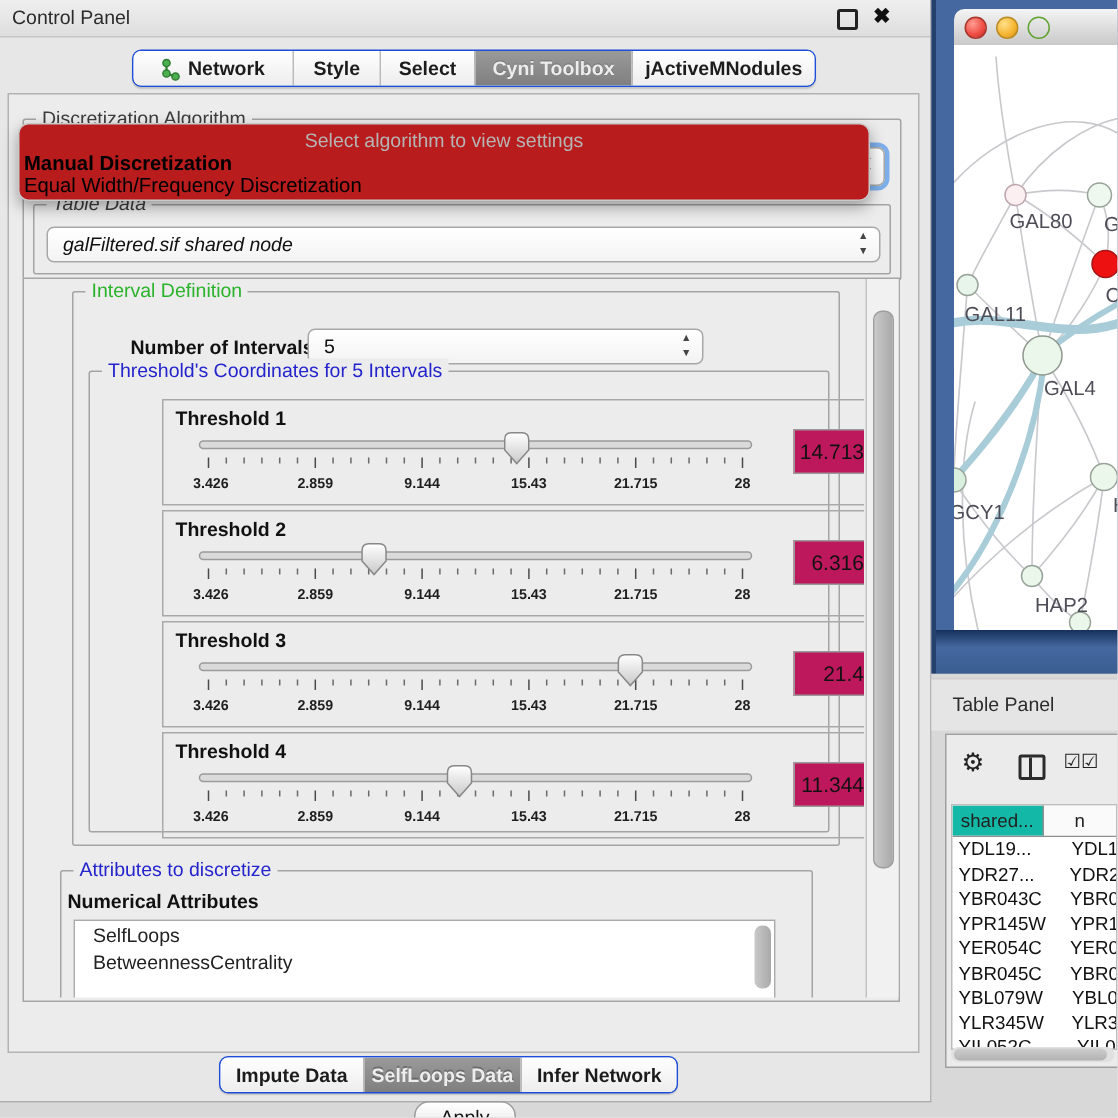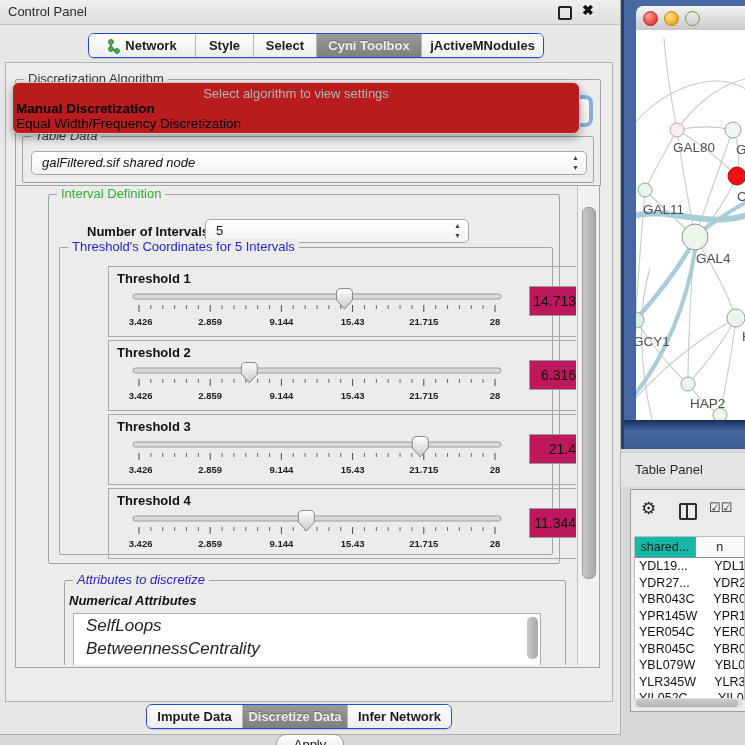--- a/index.html
+++ b/index.html
@@ -38,21 +38,21 @@
   #scrollclip{left:0;top:0;width:560px;height:479px;overflow:hidden;}
   #vscroll{right:0;top:0;width:21px;height:479px;background:#f1f1f1;border-left:1px solid #c2c2c2;}
   .vthumb{position:absolute;left:4px;top:21px;width:12px;height:370px;border-radius:6px;background:linear-gradient(90deg,#c9c9c9,#a9a9a9);border:1px solid #9d9d9d;}
   
   .tpanel{position:absolute;left:48px;width:479px;height:69px;border:1px solid #a9a9a9;}
   .tlabel{position:absolute;left:8px;top:4px;font-size:13px;font-weight:bold;color:#111;}
   .tvalue{position:absolute;right:6px;top:19px;width:46px;height:28px;background:#be185d;border:1px solid #999;font-size:14px;color:#111;text-align:right;line-height:28px;padding-right:5px;}
   .tslider{position:absolute;left:20px;top:18px;}
   
   #attr-list{position:absolute;left:8px;top:32px;width:466px;height:78px;background:#fff;border:1px solid #ababab;}
-  .attr-item{font-size:17px;color:#222;padding:1.5px 0 1.5px 12px;white-space:nowrap;}
+  .attr-item{font-size:13px;color:#222;padding:1.5px 0 1.5px 12px;white-space:nowrap;}
   .list-vscroll{position:absolute;right:2px;top:3px;width:11px;height:42px;border-radius:5px;background:linear-gradient(90deg,#c9c9c9,#a9a9a9);}
   
   #apply-btn{left:270px;top:671px;width:66px;height:21px;background:linear-gradient(#ffffff,#e4e4e4);border:1px solid #9c9c9c;border-radius:10px;font-size:13px;color:#111;text-align:center;line-height:20px;}
   
   #net-window{left:621px;top:0;width:124px;height:449px;background:#44689f;border-left:3px solid #26406e;}
   #net-titlebar{left:12px;top:6px;width:112px;height:24px;background:linear-gradient(#f4f4f4,#c9c9c9);border-radius:7px 0 0 0;border-bottom:1px solid #9a9a9a;}
   .tl{position:absolute;top:5px;width:13px;height:13px;border-radius:50%;}
   #net-canvas{left:12px;top:30px;width:112px;height:390px;background:#fff;overflow:hidden;}
   #net-bottom{left:0;top:420px;width:124px;height:29px;background:linear-gradient(#16305c,#44689f 40%,#3a5c91);}
   
@@ -345,21 +345,21 @@
                       <line x1="366" y1="20" x2="366" y2="27" stroke="#4a4a4a" stroke-width="1"></line>
                       <text x="366" y="40" font-size="9.5" font-weight="bold" fill="#1e1e1e" text-anchor="middle">28</text>
                       <path d="M 169.3175077960924,8 Q 169.3175077960924,3.5 173.8175077960924,3.5 L 180.8175077960924,3.5 Q 185.3175077960924,3.5 185.3175077960924,8 L 185.3175077960924,15 L 177.3175077960924,24 L 169.3175077960924,15 Z" fill="url(#thg3)" stroke="#888" stroke-width="1"></path>
                     </svg>
                     <div class="tvalue">11.344</div>
                   </div>
                 </div>
             </div>
           </div>
 
-          <div class="groupbox" style="left:48px;top:394px;width:500px;height:112px;font-style:italic;">
+          <div class="groupbox" style="left:24px;top:394px;width:500px;height:112px;">
             <span class="gtitle blue">Attributes to discretize</span>
             <span class="abs" style="left:4px;top:12px;font-size:13px;font-weight:bold;color:#111;">Numerical Attributes</span>
             <div id="attr-list">
               <div class="list-vscroll"></div>
             <div class="attr-item">SelfLoops</div>
                 <div class="attr-item">BetweennessCentrality</div>
               </div>
           </div>
 
         </div>
@@ -369,21 +369,21 @@
       </div>
 
       <div class="abs" id="apply-btn">Apply</div>
     </div>
 
     <div class="seg" id="bottom-tabs" style="left:146px;top:704px;">
         <div class="tab" style="width: 95px;">
           <span>Impute Data</span>
         </div>
         <div class="tab sel" style="width: 104px;">
-          <span>Discretize Data</span>
+          <span>SelfLoops Data</span>
         </div>
         <div class="tab" style="width: 103px;">
           <span>Infer Network</span>
         </div>
       </div>
   </div>
 
   <div class="abs" id="net-window">
     <div class="abs" id="net-titlebar">
       <span class="tl" style="left:7px;background:radial-gradient(circle at 35% 30%,#ff9d94,#ee4a41 60%,#b03028);border:1px solid #a8352c;"></span>

